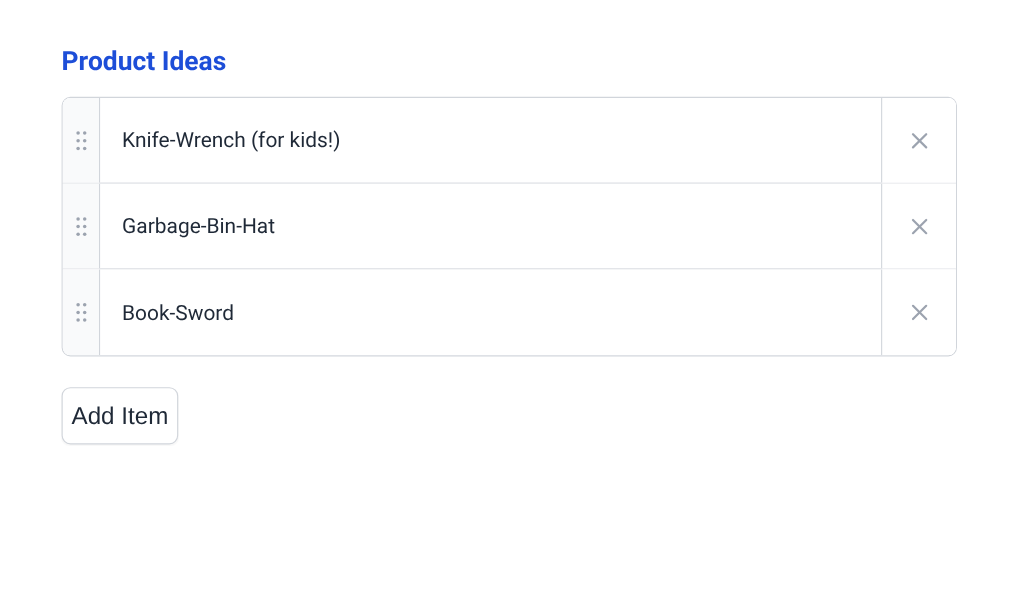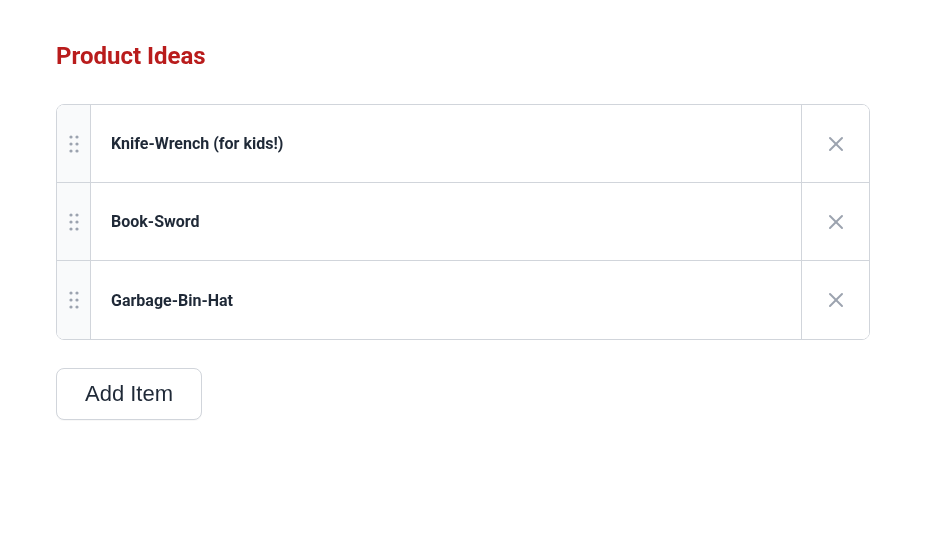--- a/index.html
+++ b/index.html
@@ -11,22 +11,22 @@
       font-family: -apple-system, BlinkMacSystemFont, "Segoe UI", Roboto, "Helvetica Neue", Arial, sans-serif;
       background: #ffffff;
       width: 926px;
       height: 550px;
       padding: 42px 56px;
       color: #1f2937;
     }
     .section-title {
       font-size: 24px;
       font-weight: 700;
-      color: #b91c1c;
-      margin-bottom: 34px;
+      color: #1d4ed8;
+      margin-bottom: 18px;
     }
     .list-container {
       border: 1px solid #d1d5db;
       border-radius: 8px;
       overflow: hidden;
       background: #ffffff;
     }
     .list-row {
       display: flex;
       align-items: stretch;
@@ -49,23 +49,23 @@
     }
     .drag-handle svg {
       width: 14px;
       height: 22px;
     }
     .row-text {
       flex: 1 1 auto;
       display: flex;
       align-items: center;
       padding: 0 20px;
-      font-size: 16px;
+      font-size: 19px;
       color: #1f2937;
-      font-weight: 700;
+      font-weight: 400;
     }
     .row-remove {
       width: 68px;
       flex: 0 0 68px;
       border-left: 1px solid #d1d5db;
       background: #ffffff;
       display: flex;
       align-items: center;
       justify-content: center;
       cursor: pointer;
@@ -73,21 +73,21 @@
     .row-remove svg {
       width: 18px;
       height: 18px;
       stroke: #9ca3af;
     }
     .add-button {
       margin-top: 28px;
       display: inline-flex;
       align-items: center;
       justify-content: center;
-      padding: 12px 28px;
+      padding: 12px 8px;
       font-size: 22px;
       font-weight: 400;
       color: #1f2937;
       background: #ffffff;
       border: 1px solid #d1d5db;
       border-radius: 8px;
       cursor: pointer;
       box-shadow: 0 1px 1px rgba(0,0,0,0.03);
     }
   </style>
@@ -125,41 +125,41 @@
     <div class="drag-handle">
       <svg viewBox="0 0 14 22" xmlns="http://www.w3.org/2000/svg">
         <circle cx="4" cy="4" r="1.6" fill="#9ca3af"></circle>
           <circle cx="10" cy="4" r="1.6" fill="#9ca3af"></circle>
         <circle cx="4" cy="11" r="1.6" fill="#9ca3af"></circle>
           <circle cx="10" cy="11" r="1.6" fill="#9ca3af"></circle>
         <circle cx="4" cy="18" r="1.6" fill="#9ca3af"></circle>
           <circle cx="10" cy="18" r="1.6" fill="#9ca3af"></circle>
       </svg>
     </div>
-    <div class="row-text">Book-Sword</div>
+    <div class="row-text">Garbage-Bin-Hat</div>
     <div class="row-remove">
       <svg viewBox="0 0 18 18" xmlns="http://www.w3.org/2000/svg" fill="none" stroke-width="2" stroke-linecap="round">
         <line x1="3" y1="3" x2="15" y2="15"></line>
           <line x1="15" y1="3" x2="3" y2="15"></line>
       </svg>
     </div>
   </div>
 
   <div class="list-row">
     <div class="drag-handle">
       <svg viewBox="0 0 14 22" xmlns="http://www.w3.org/2000/svg">
         <circle cx="4" cy="4" r="1.6" fill="#9ca3af"></circle>
           <circle cx="10" cy="4" r="1.6" fill="#9ca3af"></circle>
         <circle cx="4" cy="11" r="1.6" fill="#9ca3af"></circle>
           <circle cx="10" cy="11" r="1.6" fill="#9ca3af"></circle>
         <circle cx="4" cy="18" r="1.6" fill="#9ca3af"></circle>
           <circle cx="10" cy="18" r="1.6" fill="#9ca3af"></circle>
       </svg>
     </div>
-    <div class="row-text">Garbage-Bin-Hat</div>
+    <div class="row-text">Book-Sword</div>
     <div class="row-remove">
       <svg viewBox="0 0 18 18" xmlns="http://www.w3.org/2000/svg" fill="none" stroke-width="2" stroke-linecap="round">
         <line x1="3" y1="3" x2="15" y2="15"></line>
           <line x1="15" y1="3" x2="3" y2="15"></line>
       </svg>
     </div>
   </div>
 
 </div>
 

